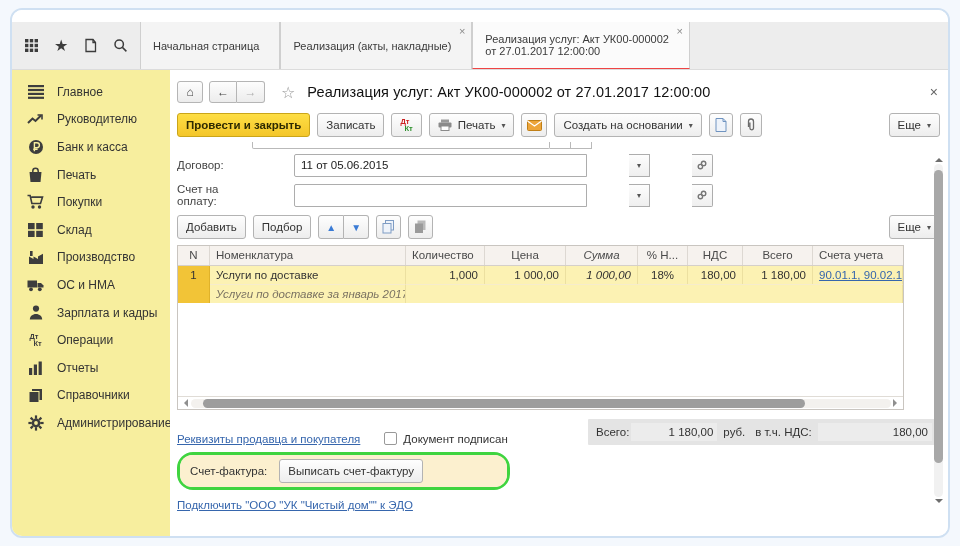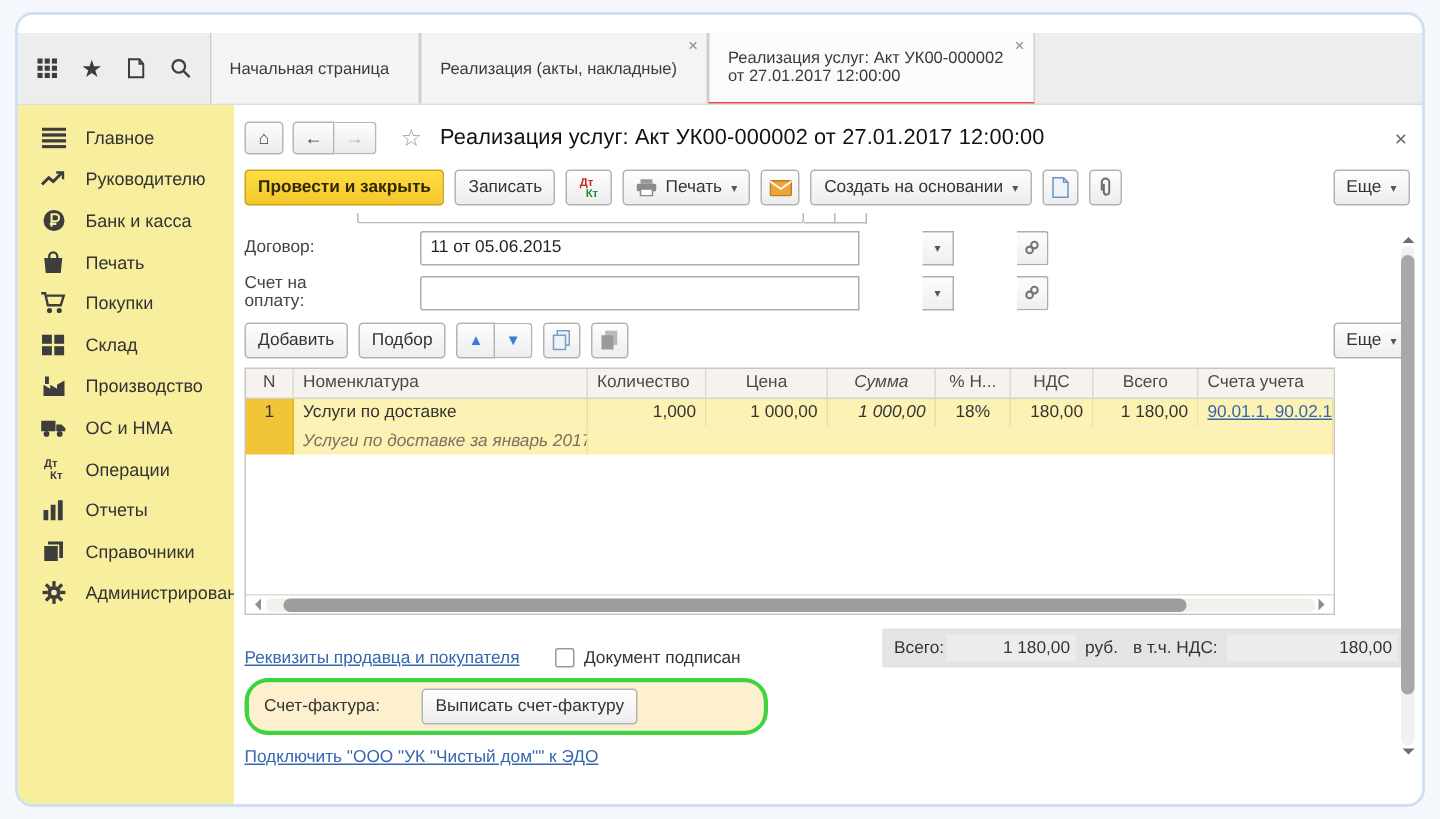--- a/index.html
+++ b/index.html
@@ -16,21 +16,21 @@
   .tab { position:relative; display:flex; flex-direction:column; justify-content:center;
          padding:4px 20px 4px 12px; font-size:11px; color:#3a3a3a; background:#f4f4f4;
          border-left:1px solid #cfcfcf; border-right:1px solid #cfcfcf; }
   .tab.first { border-left:1px solid #cfcfcf; }
   .tab .tclose { position:absolute; top:4px; right:6px; font-size:11px; color:#8a8a8a; line-height:1; }
   .tab.active { background:#fbfbfb; border-bottom:1px solid #ef4444; }
   .tab .l2 { color:#3a3a3a; }
 
   
   .bodyrow { display:flex; height:469px; }
-  .sidebar { width:144px; background:#f7ee9e; padding-top:8px; flex:none; }
+  .sidebar { width:158px; background:#f7ee9e; padding-top:8px; flex:none; }
   .sb-item { height:27.6px; display:flex; align-items:center; gap:13px; padding-left:15px; font-size:12px; color:#333; }
   .sb-ic { width:17px; height:17px; flex:none; display:flex; align-items:center; justify-content:center; }
   .sb-ic svg { display:block; }
 
   .main { flex:1; background:#fff; position:relative; padding:6px 8px 0 7px; overflow:hidden; }
 
   
   .dochead { display:flex; align-items:center; gap:6px; height:32px; }
   .sqbtn { min-width:26px; height:22px; background:linear-gradient(#fdfdfd,#ececec); border:1px solid #b5b5b5;
            border-radius:3px; display:inline-flex; align-items:center; justify-content:center; font-size:12px; color:#444; }
@@ -118,21 +118,21 @@
   .footrow1 { display:flex; align-items:flex-end; margin-top:9px; font-size:11.5px; }
   .sign { display:flex; align-items:center; gap:6px; margin-left:24px; color:#333; }
   .cbox { width:13px; height:13px; border:1px solid #999; background:#fff; border-radius:2px; }
   .totals { margin-left:auto; width:352px; height:26px; background:#e4e4e4; display:flex; align-items:center;
             padding:0 8px; font-size:11.5px; color:#333; border-radius:1px; }
   .tval { width:86px; text-align:right; background:#ececec; padding:3px 4px; margin-left:2px; }
   .cur { margin:0 10px 0 6px; }
   .tval2 { flex:1; text-align:right; background:#ececec; padding:3px 4px; margin-left:6px; }
 
   .invoicewrap { display:inline-flex; border:3px solid #3fd43f; border-radius:16px; margin:7px 0 0 0; }
-  .invoicestrip { display:flex; align-items:center; gap:28px; background:#fcf0cf; border-radius:12px;
+  .invoicestrip { display:flex; align-items:center; gap:12px; background:#fcf0cf; border-radius:12px;
                   padding:4px 84px 4px 10px; font-size:11.5px; color:#333; }
   .edorow { margin-top:9px; font-size:11.5px; }
 
   .ic svg { display:block; }
 </style>
 </head>
 <body>
 
 <div class="window">
   <div class="topstrip"></div>
@@ -263,20 +263,29 @@
               <rect x="0.5" y="2.5" width="9.5" height="7"></rect>
               <path d="M10.5 5h3.5l2.5 2.5V9.5h-6z"></path>
               <circle cx="4" cy="11.3" r="1.9"></circle>
               <circle cx="12.8" cy="11.3" r="1.9"></circle>
             </svg>
         </span>
         <span>ОС и НМА</span>
       </div>
       <div class="sb-item">
         <span class="sb-ic">
+          <svg width="14" height="15" viewBox="0 0 14 15" fill="#3d3d3d">
+              <circle cx="7" cy="3.6" r="3.1"></circle>
+              <path d="M0.8 14.5c0-3.4 2.8-5.6 6.2-5.6s6.2 2.2 6.2 5.6z"></path>
+            </svg>
+        </span>
+        <span>Зарплата и кадры</span>
+      </div>
+      <div class="sb-item">
+        <span class="sb-ic">
           <span class="dtkt">
               <span class="dt" style="color:#3d3d3d">Дт</span>
               <span class="kt" style="color:#3d3d3d">Кт</span>
             </span>
         </span>
         <span>Операции</span>
       </div>
       <div class="sb-item">
         <span class="sb-ic">
           <svg width="15" height="14" viewBox="0 0 15 14">

